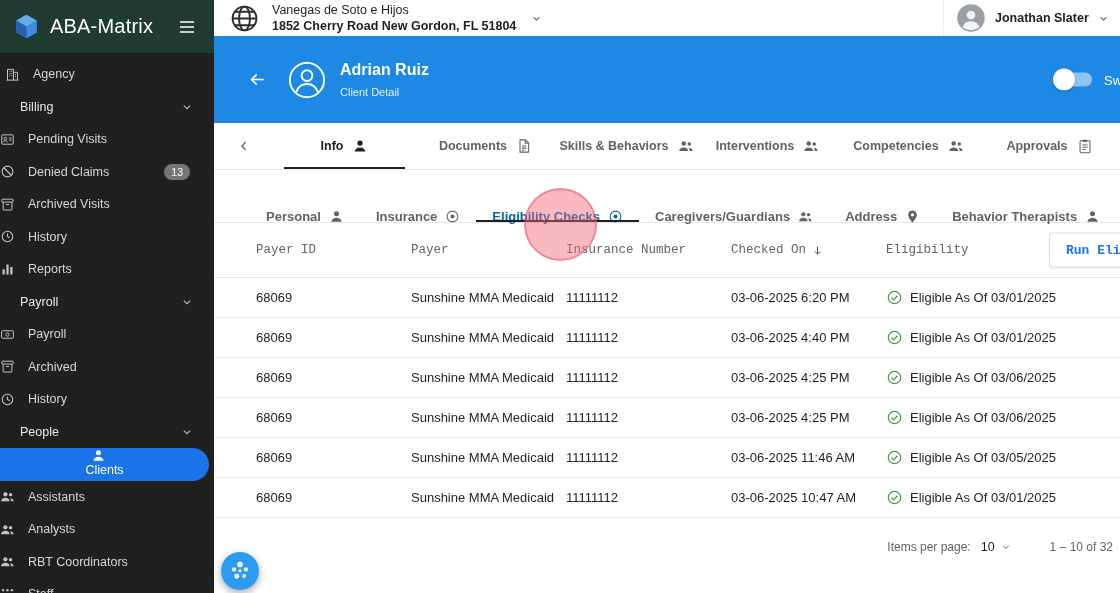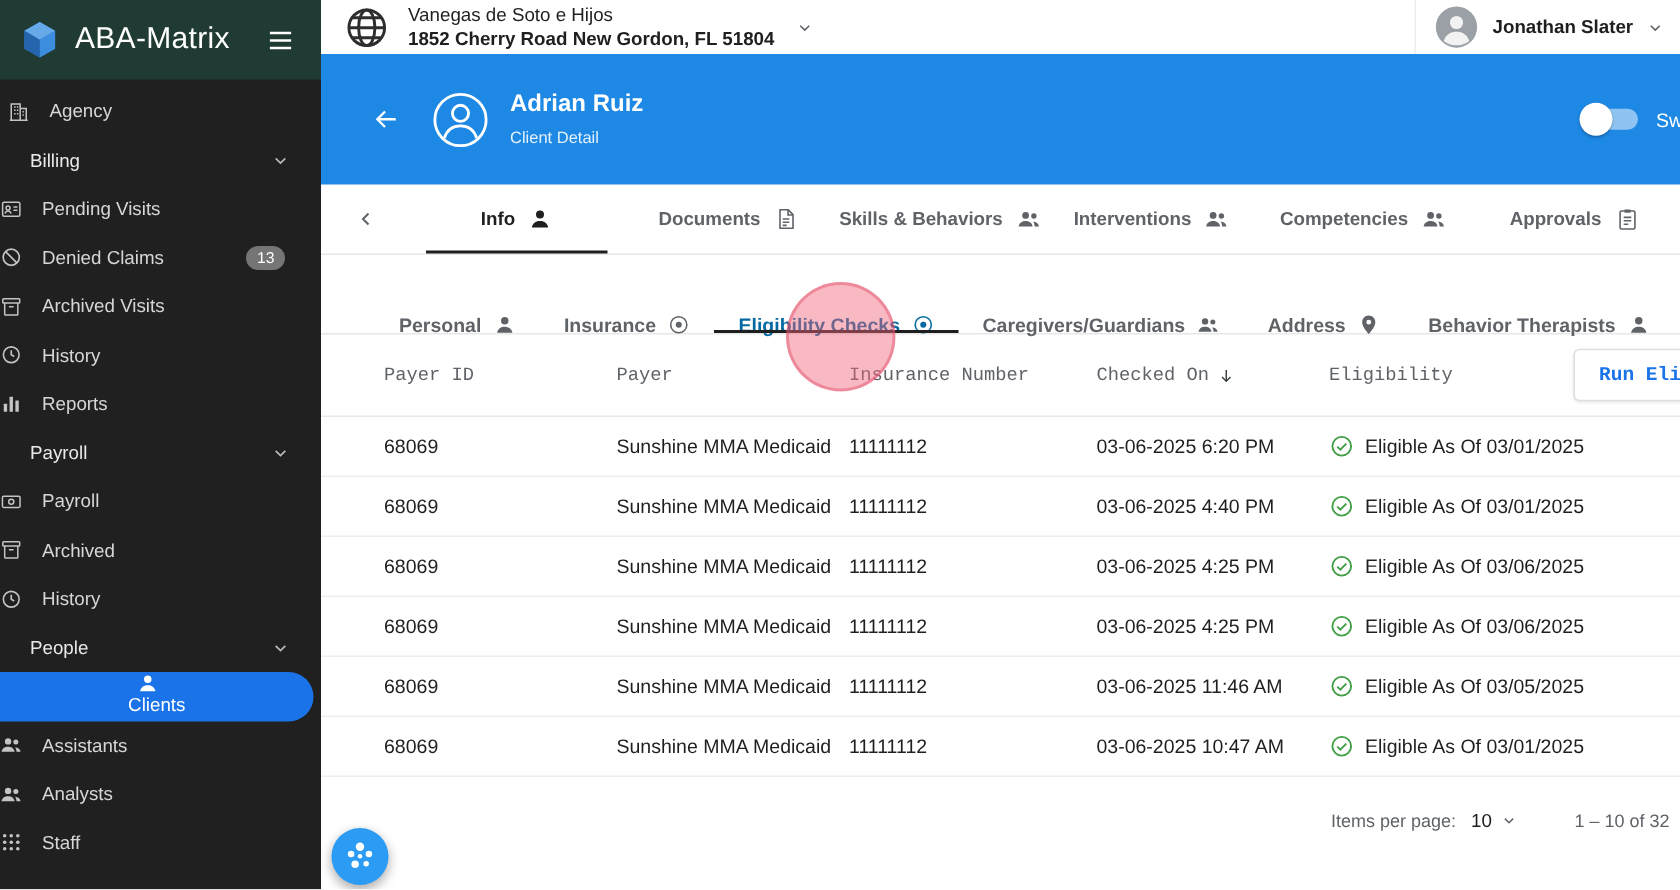--- a/index.html
+++ b/index.html
@@ -314,20 +314,26 @@
         <span>Assistants</span>
       </div>
       <div class="nav-row child">
         <svg class="ic">
             <use href="#i-people"></use>
           </svg>
         <span>Analysts</span>
       </div>
       <div class="nav-row child">
         <svg class="ic">
+            <use href="#i-people"></use>
+          </svg>
+        <span>RBT Coordinators</span>
+      </div>
+      <div class="nav-row child">
+        <svg class="ic">
             <use href="#i-grid"></use>
           </svg>
         <span>Staff</span>
       </div>
     </nav>
   </aside>
 
   <div class="main">
 
     <header class="topbar">

